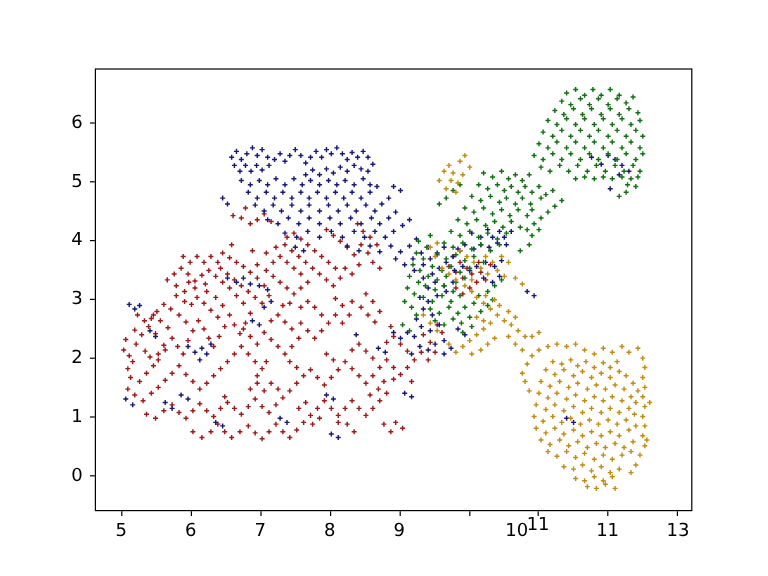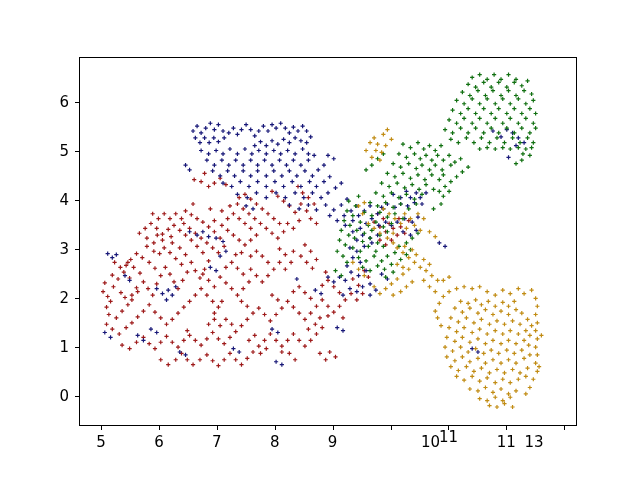--- a/index.html
+++ b/index.html
@@ -100,21 +100,21 @@
       <div class="tick-label-x" style="left: 274.726px; top: 435px;">8</div>
       <div class="tick-mark-x" style="left: 332.633px; top: 426px;"></div>
       <div class="tick-label-x" style="left: 332.633px; top: 435px;">9</div>
       <div class="tick-mark-x" style="left: 390.54px; top: 426px;"></div>
       <div class="tick-label-x" style="left: 390.54px; top: 435px; margin-left: 40px;">10</div>
       <div class="tick-mark-x" style="left: 448.447px; top: 426px;"></div>
       <div class="tick-label-x" style="left: 448.447px; top: 430px;">11</div>
       <div class="tick-mark-x" style="left: 506.353px; top: 426px;"></div>
       <div class="tick-label-x" style="left: 506.353px; top: 435px;">11</div>
       <div class="tick-mark-x" style="left: 564.26px; top: 426px;"></div>
-      <div class="tick-label-x" style="left: 534px; top: 435px; text-align: right;">13</div>
+      <div class="tick-label-x" style="left: 565px; top: 435px; text-align: right;">13</div>
     </div>
   <div id="y-ticks">
       <div class="tick-mark-y" style="left: 75px; top: 395.658px;"></div>
       <div class="tick-label-y" style="left: 39px; width: 30px; top: 395.658px;">0</div>
       <div class="tick-mark-y" style="left: 75px; top: 346.719px;"></div>
       <div class="tick-label-y" style="left: 39px; width: 30px; top: 346.719px;">1</div>
       <div class="tick-mark-y" style="left: 75px; top: 297.78px;"></div>
       <div class="tick-label-y" style="left: 39px; width: 30px; top: 297.78px;">2</div>
       <div class="tick-mark-y" style="left: 75px; top: 248.841px;"></div>
       <div class="tick-label-y" style="left: 39px; width: 30px; top: 248.841px;">3</div>

